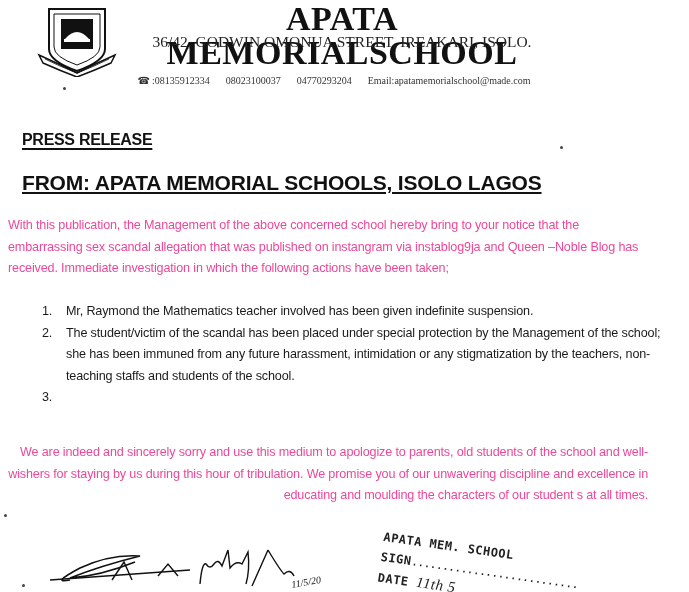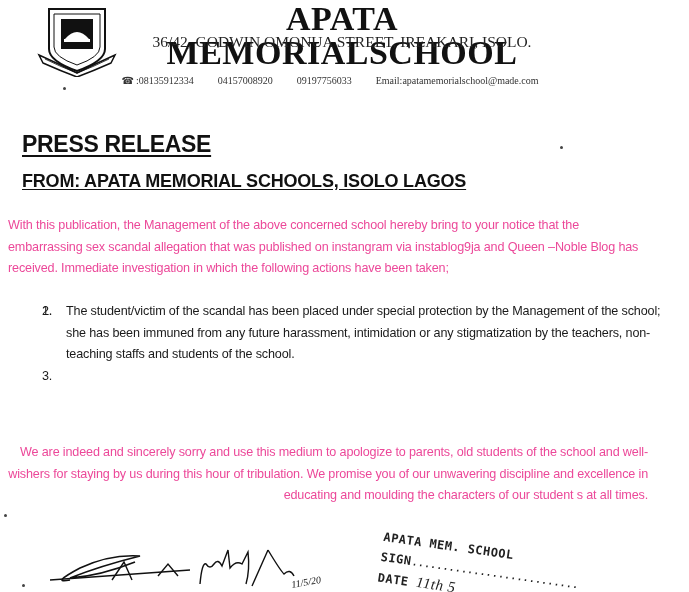--- a/index.html
+++ b/index.html
@@ -18,30 +18,30 @@
     position: absolute; left: 100px; width: 460px; text-align: center;
     font-family: "Liberation Serif", serif; font-size: 15.5px; line-height: 18px; color: #222;
   }
   .addr1 { top: 33px; text-align: center; }
   .addr2 { top: 51px; }
   .contact {
     position: absolute; left: 100px; top: 74px; width: 460px;
     font-family: "Liberation Serif", serif; font-size: 10px; line-height: 14px; color: #333;
     white-space: nowrap; text-align: center;
   }
-  .contact span { margin-right: 24px; }
+  .contact span { margin-right: 16px; }
   .press-title {
     position: absolute; left: 22px; top: 131px;
-    font-family: "Liberation Sans", sans-serif; font-weight: bold; font-size: 23px;
+    font-family: "Liberation Sans", sans-serif; font-weight: bold; font-size: 16px;
     text-decoration: underline; text-decoration-thickness: 2px; text-underline-offset: 3px;
     color: #111; letter-spacing: -0.3px;
   }
   .from-line {
     position: absolute; left: 22px; top: 171px;
-    font-family: "Liberation Sans", sans-serif; font-weight: bold; font-size: 18px;
+    font-family: "Liberation Sans", sans-serif; font-weight: bold; font-size: 21px;
     text-decoration: underline; text-underline-offset: 2px; color: #111; letter-spacing: -0.2px;
   }
   .body-text {
     position: absolute; left: 8px; width: 640px;
     font-family: "Liberation Sans", sans-serif; font-size: 12.6px; line-height: 21.5px;
     color: #ec4899; letter-spacing: -0.15px;
   }
   .p1 { top: 215px; }
   .list { position: absolute; left: 42px; top: 301px; width: 620px; margin: 0; padding: 0; list-style: none;
     font-family: "Liberation Sans", sans-serif; font-size: 12.6px; line-height: 21.5px; color: #1a1a1a; letter-spacing: -0.15px; }
@@ -67,32 +67,33 @@
     <path d="M17 9 L63 9 L63 42 Q63 52 40 60 Q17 52 17 42 Z" fill="none" stroke="#111" stroke-width="1"></path>
     <rect x="24" y="14" width="32" height="30" fill="#111"></rect>
     <path d="M28 34 Q40 20 52 34 Z" fill="#fff"></path>
     <rect x="27" y="34" width="26" height="3" fill="#fff"></rect>
     <path d="M2 50 Q20 58 40 68 Q60 58 78 50 L74 58 Q56 66 40 72 Q24 66 6 58 Z" fill="#fff" stroke="#111" stroke-width="1.5"></path>
     <path d="M8 54 Q24 62 40 68 Q56 62 72 54" fill="none" stroke="#111" stroke-width="0.8"></path>
   </svg>
   <div class="school-name">APATA  MEMORIALSCHOOL</div>
   <div class="addr addr1">36/42, GODWIN OMONUA STREET, IREAKARI, ISOLO.</div>
   <div class="contact">
-    <span style="margin-right:2px;">☎</span><span>:08135912334</span><span>04157008920</span><span>09197756033</span><span>Email:apatamemorialschool@made.com</span>
+    <span style="margin-right:2px;">☎</span><span>:08135912334</span><span>08023100037</span><span>04770293204</span><span>Email:apatamemorialschool@made.com</span>
   </div>
 </div>
 
 <div class="press-title">PRESS RELEASE</div>
 <div class="from-line">FROM: APATA MEMORIAL SCHOOLS, ISOLO LAGOS</div>
 
 <div class="body-text p1">With this publication, the Management of the above concerned school hereby bring to your notice that the embarrassing sex scandal allegation that was published on instangram via instablog9ja and Queen –Noble Blog has received.  Immediate investigation in which the following actions have been taken;</div>
 
 <ol class="list">
   <li>
     <span class="num">1.</span>
+    <span>Mr, Raymond the Mathematics teacher involved has been given indefinite suspension.</span>
   </li>
   <li>
     <span class="num">2.</span>
     <span>The student/victim of the scandal has been placed under special protection by the Management of the school; she has been immuned from any future harassment, intimidation or any stigmatization by the teachers, non-teaching staffs and students of the school.</span>
   </li>
   <li>
     <span class="num">3.</span>
   </li>
 </ol>
 

